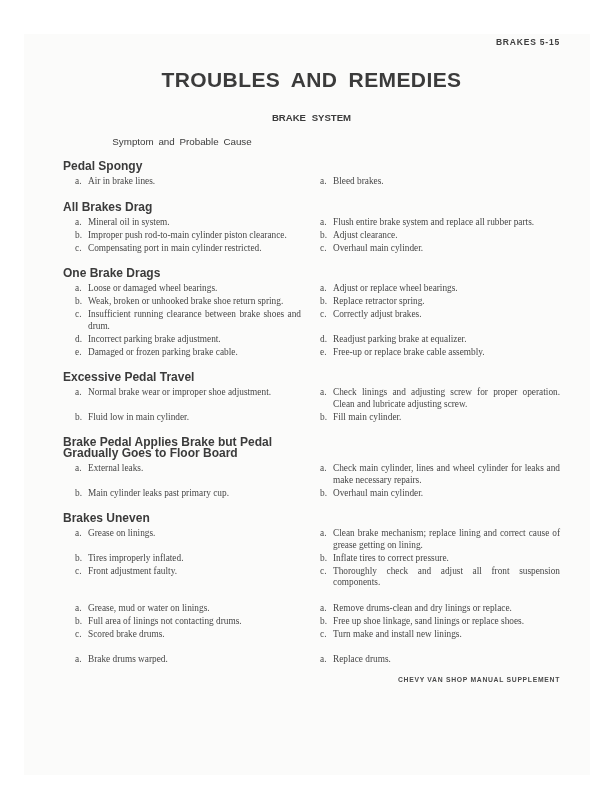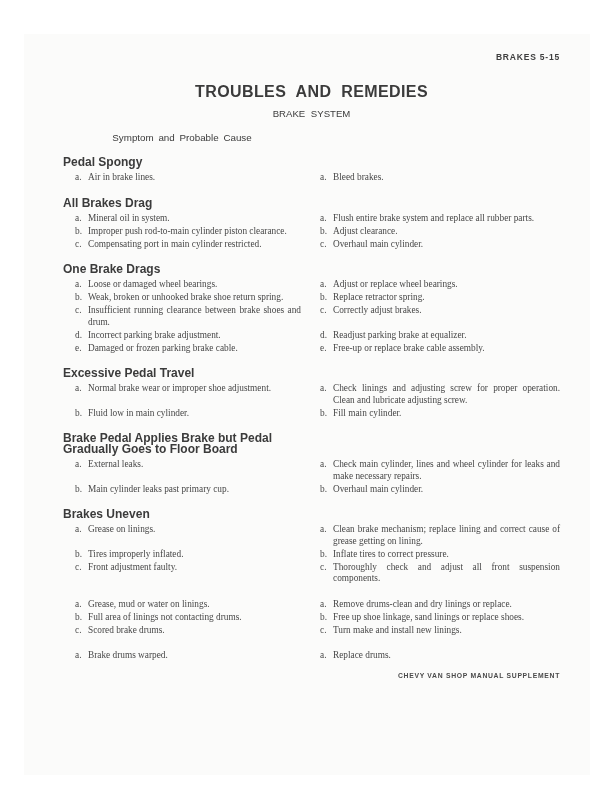--- a/index.html
+++ b/index.html
@@ -11,36 +11,36 @@
   }
   .paper{
     position:absolute;left:24px;top:34px;width:566px;height:741px;
     background:#fbfbfa;
   }
   .content{
     position:relative;
     padding:0 52px 0 63px;
   }
   .header-right{
-    padding-top:52px;
+    padding-top:37px;
     text-align:right;
     font-family:"Liberation Sans", sans-serif;
     font-weight:bold;font-size:8.5px;letter-spacing:0.8px;
     color:#3e3e3e;
   }
   .title{
     margin-top:21px;text-align:center;
     font-family:"Liberation Sans", sans-serif;
-    font-weight:bold;font-size:16px;letter-spacing:0.4px;word-spacing:5px;
+    font-weight:bold;font-size:21px;letter-spacing:0.4px;word-spacing:5px;
     color:#3b3b3b;
   }
   .subtitle{
-    margin-top:7px;text-align:center;
-    font-family:"Liberation Sans", sans-serif;
-    font-weight:normal;font-size:9.6px;word-spacing:3px;
+    margin-top:20px;text-align:center;
+    font-family:"Liberation Sans", sans-serif;
+    font-weight:bold;font-size:9.6px;word-spacing:3px;
     color:#3b3b3b;
   }
   .col-headers{
     display:flex;margin-top:13px;
     font-family:"Liberation Sans", sans-serif;
     font-weight:normal;font-size:9.8px;word-spacing:2px;
     color:#3b3b3b;
   }
   .col-headers .left{width:238px;margin-right:19px;text-align:center;}
   .col-headers .right{width:240px;text-align:center;}

